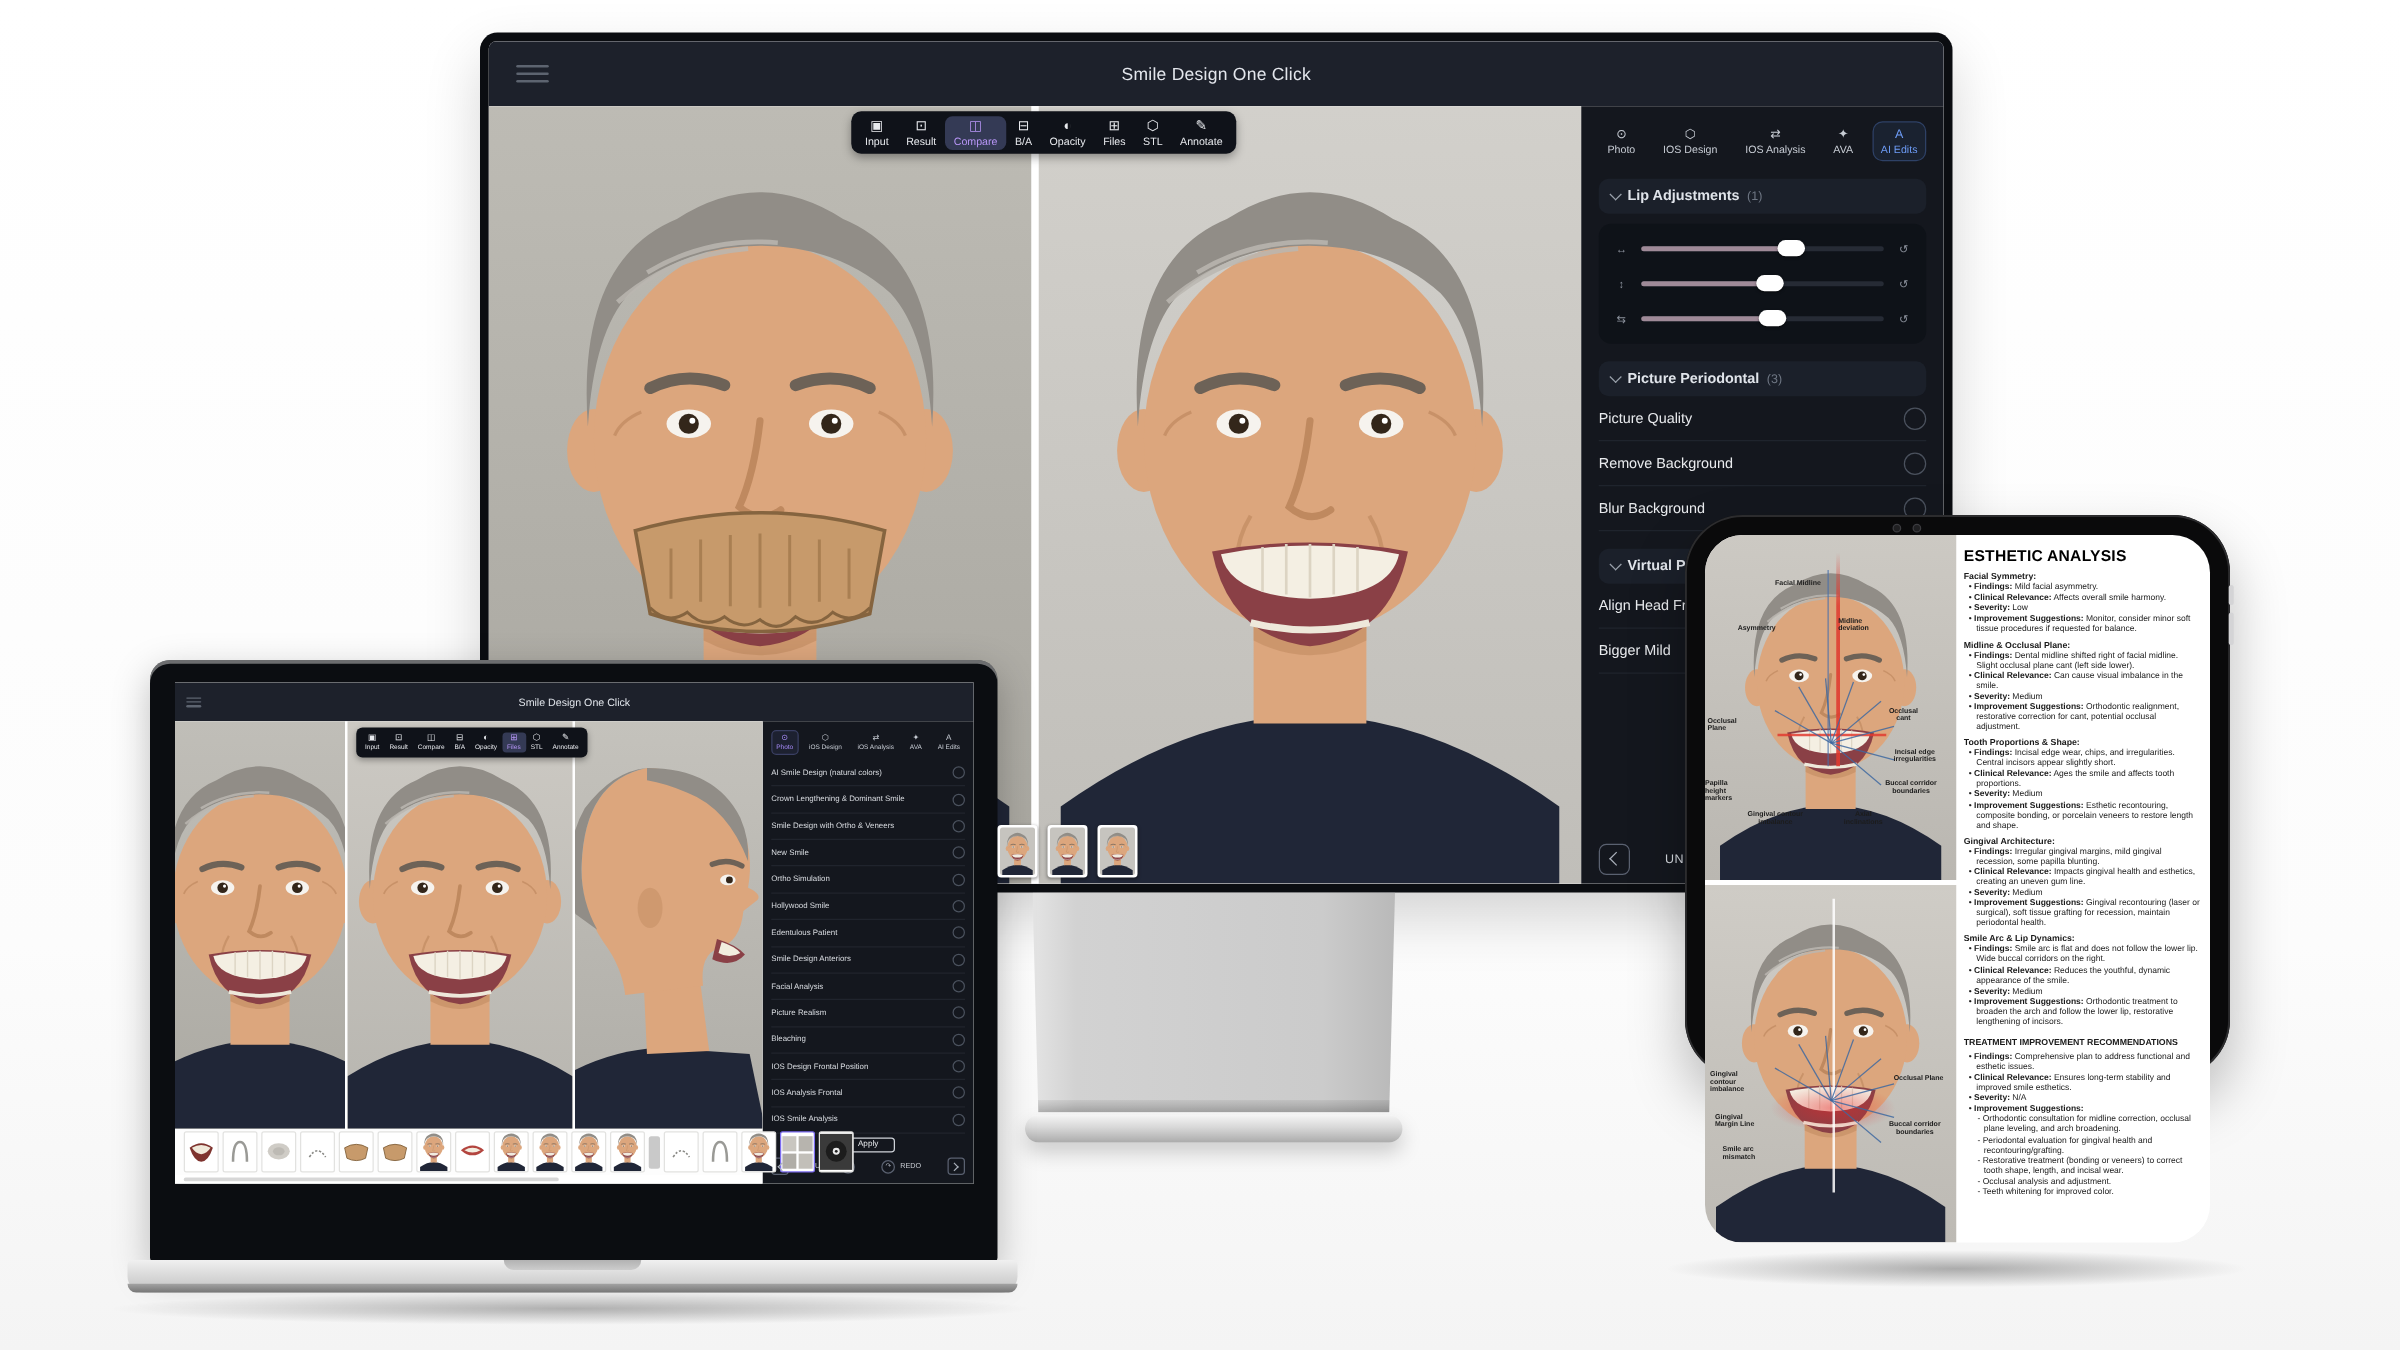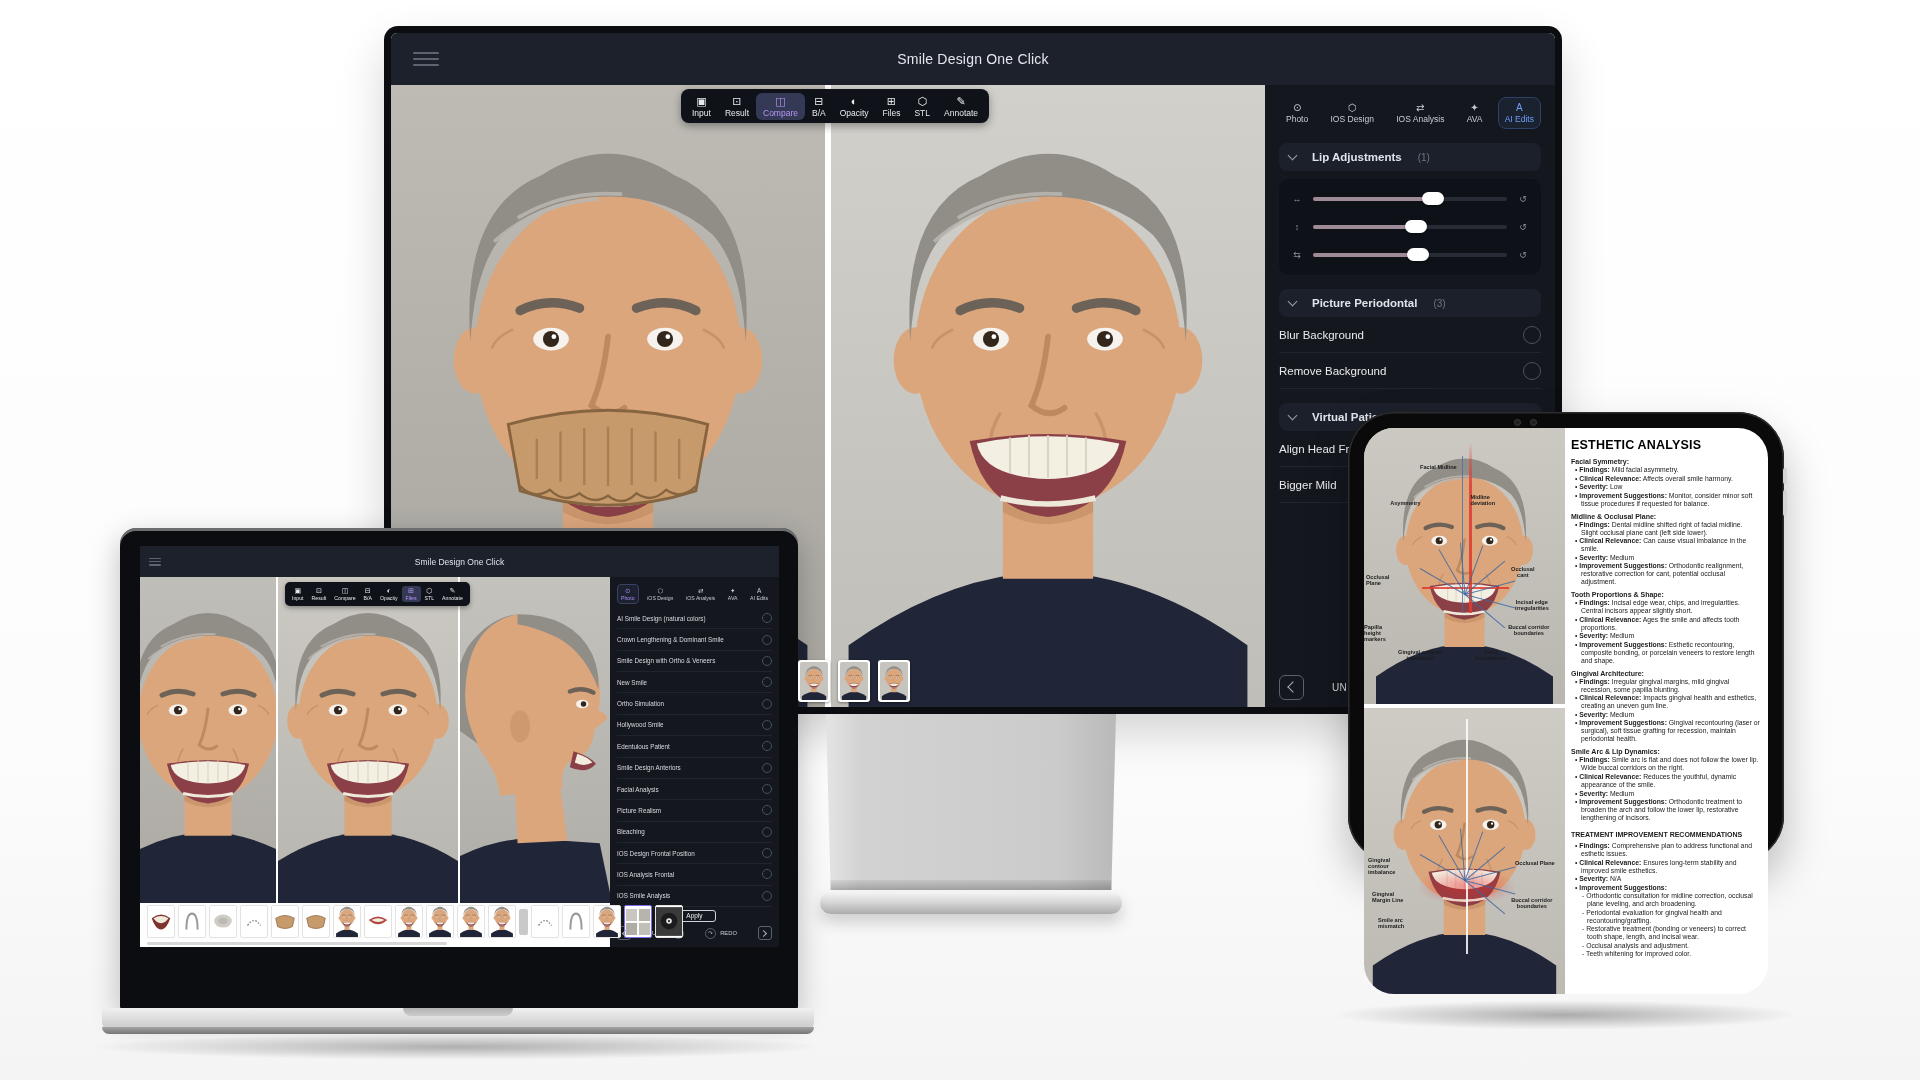--- a/index.html
+++ b/index.html
@@ -28,21 +28,21 @@
   .tb-item.active{background:#343a55;color:#b795f6;}
   .mthumbs{position:absolute;left:407px;bottom:5px;display:flex;gap:8px;z-index:5;}
   .mthumb{width:32px;height:42px;background:#fff;border-radius:3px;padding:2px;box-sizing:border-box;box-shadow:0 1px 3px rgba(0,0,0,.4);}
   .mthumb svg{width:100%;height:100%;display:block;background:#c6c4bf;border-radius:2px;}
   .mpanel{position:relative;width:290px;background:#14171e;box-sizing:border-box;padding:10px 14px;}
   .mtabs{display:flex;justify-content:space-between;align-items:center;margin-top:2px;}
   .ptab{display:flex;flex-direction:column;align-items:center;gap:2px;color:#c7ccd4;padding:4px 6px;border-radius:8px;border:1px solid transparent;cursor:pointer;}
   .ptab .tb-ico{font-size:10px;line-height:11px;}
   .ptab .tb-lab{font-size:8.5px;line-height:9px;}
   .ptab.active{color:#6e9df8;background:#1a2230;border-color:#2e4166;}
-  .sect-head{margin-top:14px;height:28px;background:#1b202a;border-radius:8px;display:flex;align-items:center;padding:0 10px;gap:16px;cursor:pointer;}
+  .sect-head{margin-top:14px;height:28px;background:#1b202a;border-radius:8px;display:flex;align-items:center;padding:0 10px;gap:6px;cursor:pointer;}
   .chev{width:6px;height:6px;border-left:1.5px solid #9aa1ab;border-bottom:1.5px solid #9aa1ab;transform:rotate(-45deg);margin-top:-3px;}
   .sect-title{font-size:11.5px;font-weight:600;color:#e0e4ea;}
   .sect-count{font-size:10px;color:#6e7683;}
   .slider-card{margin-top:8px;background:#0e1218;border-radius:10px;padding:12px 12px;display:flex;flex-direction:column;gap:12px;}
   .srow{display:flex;align-items:center;gap:10px;height:16px;}
   .s-ico,.s-reset{font-size:9px;color:#8b919c;width:12px;text-align:center;}
   .s-track{position:relative;flex:1;height:4px;background:#262b35;border-radius:3px;}
   .s-fill{position:absolute;left:0;top:0;height:100%;background:#9f8a98;border-radius:3px;}
   .s-knob{position:absolute;top:-5px;width:22px;height:13px;background:#fff;border-radius:7px;box-shadow:0 1px 2px rgba(0,0,0,.5);cursor:pointer;}
   .prow{display:flex;align-items:center;justify-content:space-between;height:35px;border-bottom:1px solid #1f242d;cursor:pointer;}
@@ -383,25 +383,29 @@
       </span>
       <span class="s-reset">↺</span>
                 </div>
               </div>
               <div class="sect-head">
     <span class="chev"></span>
     <span class="sect-title">Picture Periodontal</span>
     <span class="sect-count">(3)</span>
               </div>
               <div class="prow">
-      <span class="prow-label">Blur Background</span>
+      <span class="prow-label">Picture Quality</span>
       <span class="toggle-circle"></span>
               </div>
               <div class="prow">
       <span class="prow-label">Remove Background</span>
+      <span class="toggle-circle"></span>
+              </div>
+              <div class="prow">
+      <span class="prow-label">Blur Background</span>
       <span class="toggle-circle"></span>
               </div>
               <div class="sect-head">
     <span class="chev"></span>
     <span class="sect-title">Virtual Patient</span>
     <span class="sect-count">(2)</span>
               </div>
               <div class="prow">
       <span class="prow-label">Align Head Frontal</span>
       <span class="toggle-circle"></span>

